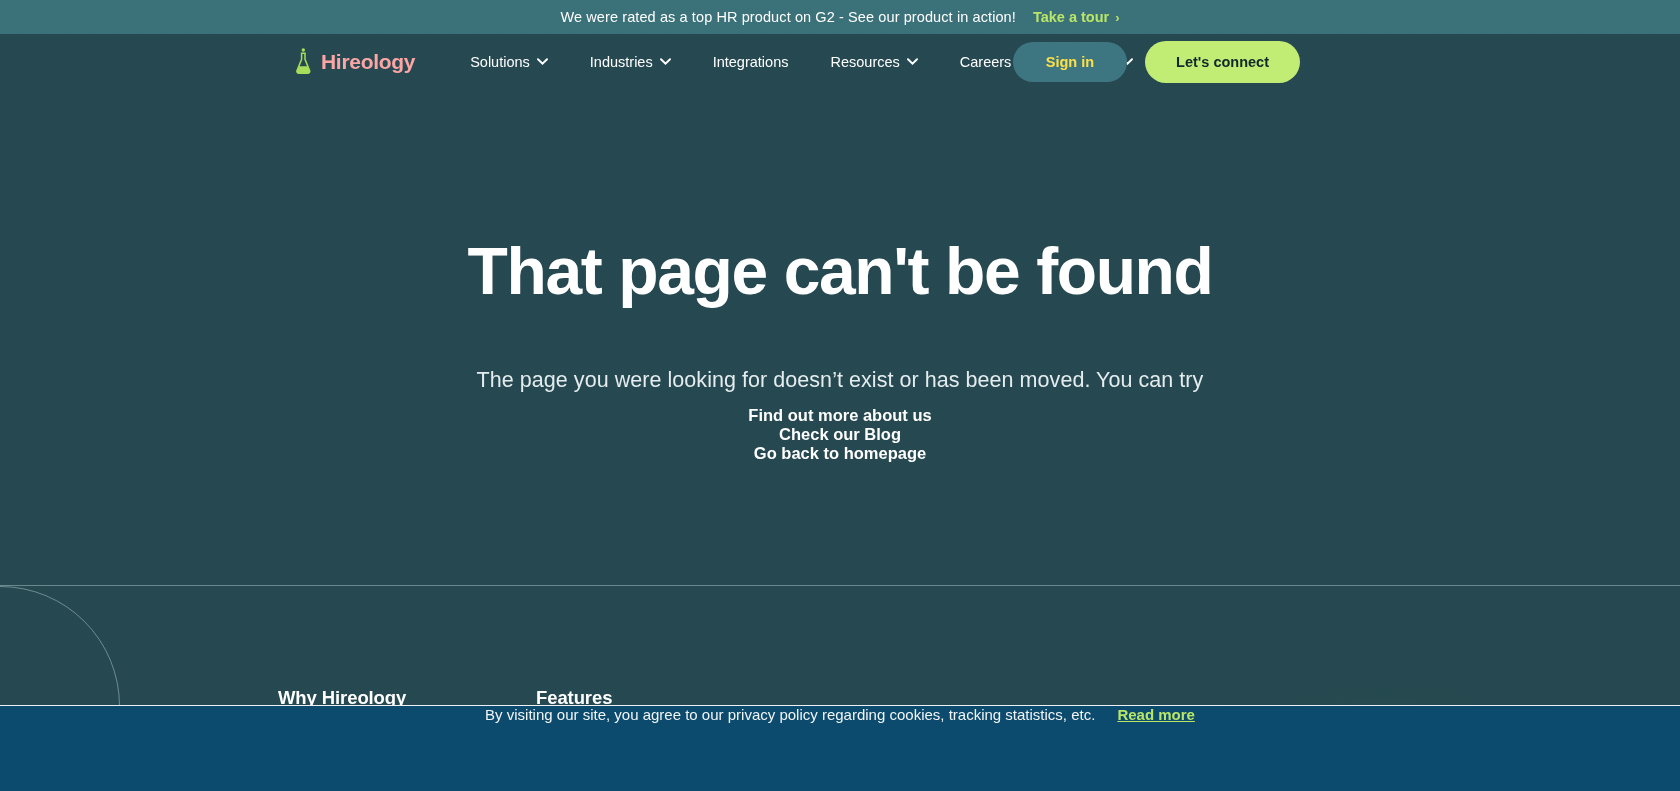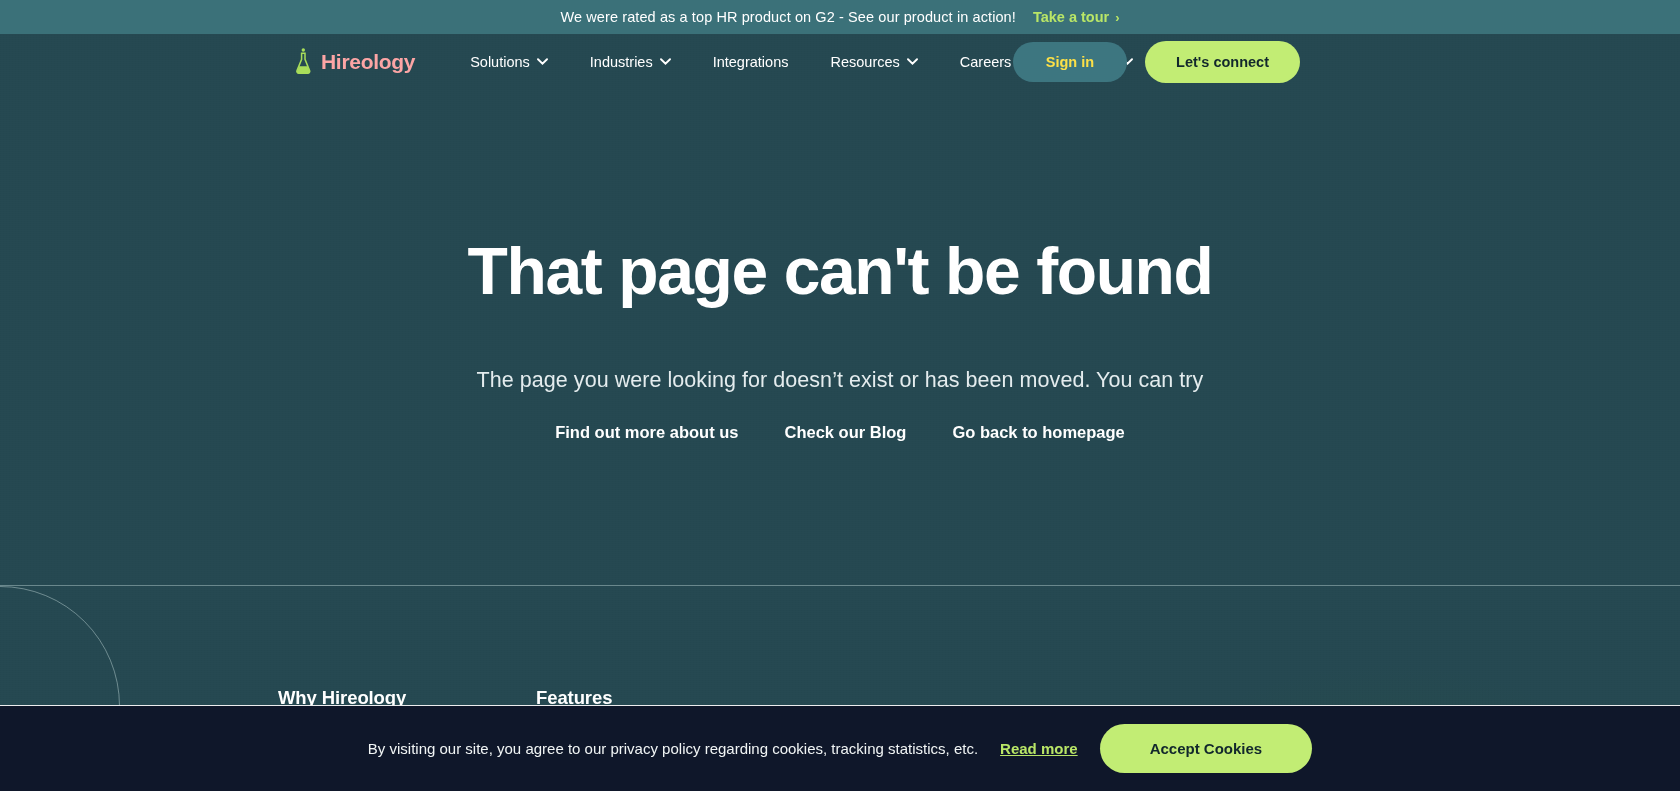--- a/index.html
+++ b/index.html
@@ -104,23 +104,24 @@
     line-height:1.05;
   }
   .hero-sub {
     color:#e4ecee;
     font-size:21.5px;
     font-weight:400;
     margin-top:62px;
     letter-spacing:.05px;
   }
   .hero-links {
-    margin-top:30px;
+    margin-top:13px;
     display:flex; justify-content:center; align-items:center;
     gap:0;
+    flex-direction:column;
   }
   .hero-link {
     color:#ffffff; font-size:16.5px; font-weight:700;
     padding:0 23px; cursor:pointer; text-decoration:none;
     white-space:nowrap;
   }
 
   
   .footer {
     position:relative;
@@ -160,23 +161,23 @@
   .footer-head {
     color:#ffffff; font-size:18.5px; font-weight:700;
     letter-spacing:-.1px;
   }
 
   
   .cookiebar {
     position:absolute; left:0; right:0; bottom:0;
     z-index:20;
     height:86px;
-    background:#0f172a;
+    background:#0c4a6e;
     border-top:1px solid rgba(255,255,255,.92);
-    display:flex; align-items:center; justify-content:center;
+    display:flex; align-items:flex-start; justify-content:center;
     gap:22px;
   }
   .cookie-text { color:#f1f5f5; font-size:15px; }
   .cookie-link {
     color:#b9e667; text-decoration:underline;
     cursor:pointer; font-size:15px;font-weight:bold;
   }
   .btn-cookies {
     background:#c2ed74; color:#12282c;
     padding:16px 50px; font-size:15px; font-weight:700;
@@ -273,16 +274,15 @@
       </div>
       <div class="footer-col">
         <div class="footer-head">Features</div>
       </div>
     </div>
   </div>
 
   <div class="cookiebar">
     <span class="cookie-text">By visiting our site, you agree to our privacy policy regarding cookies, tracking statistics, etc.</span>
     <a class="cookie-link">Read more</a>
-    <button class="btn-cookies">Accept Cookies</button>
   </div>
 
 </div>
 
 </body></html>

